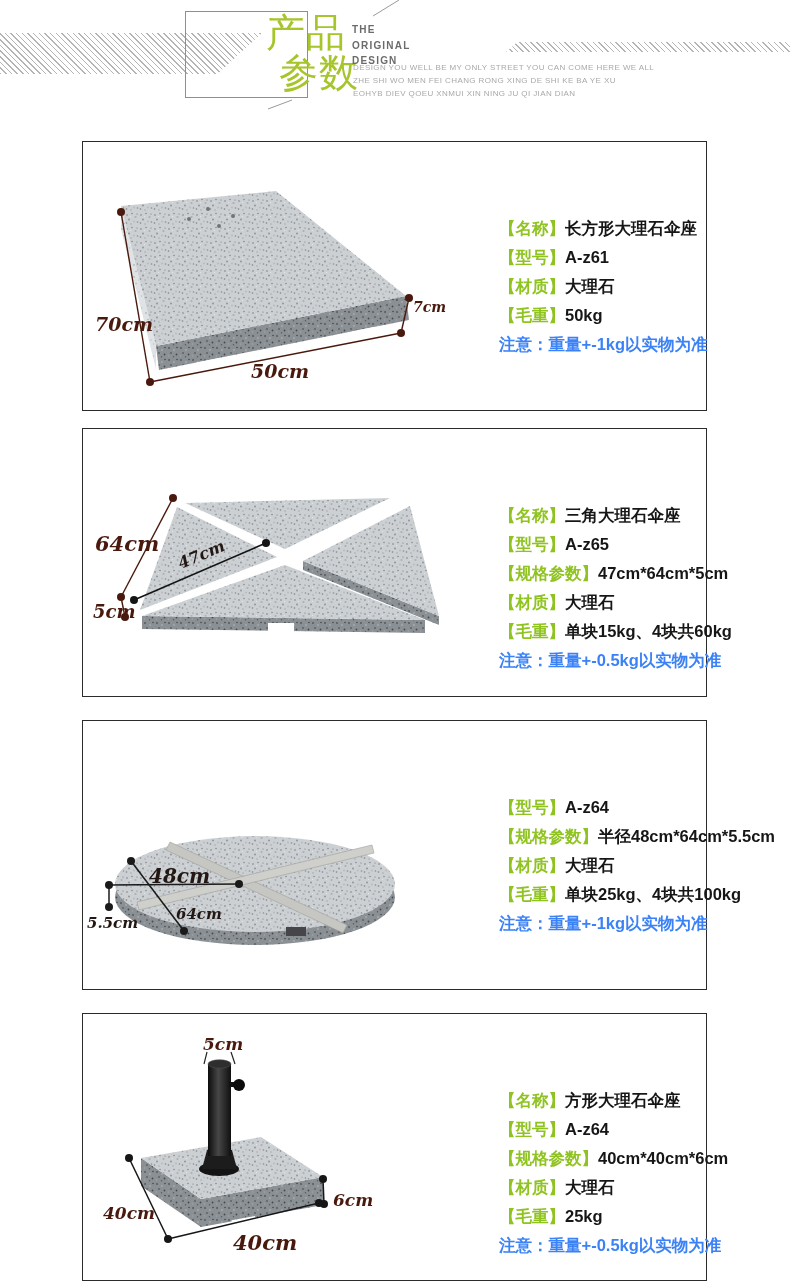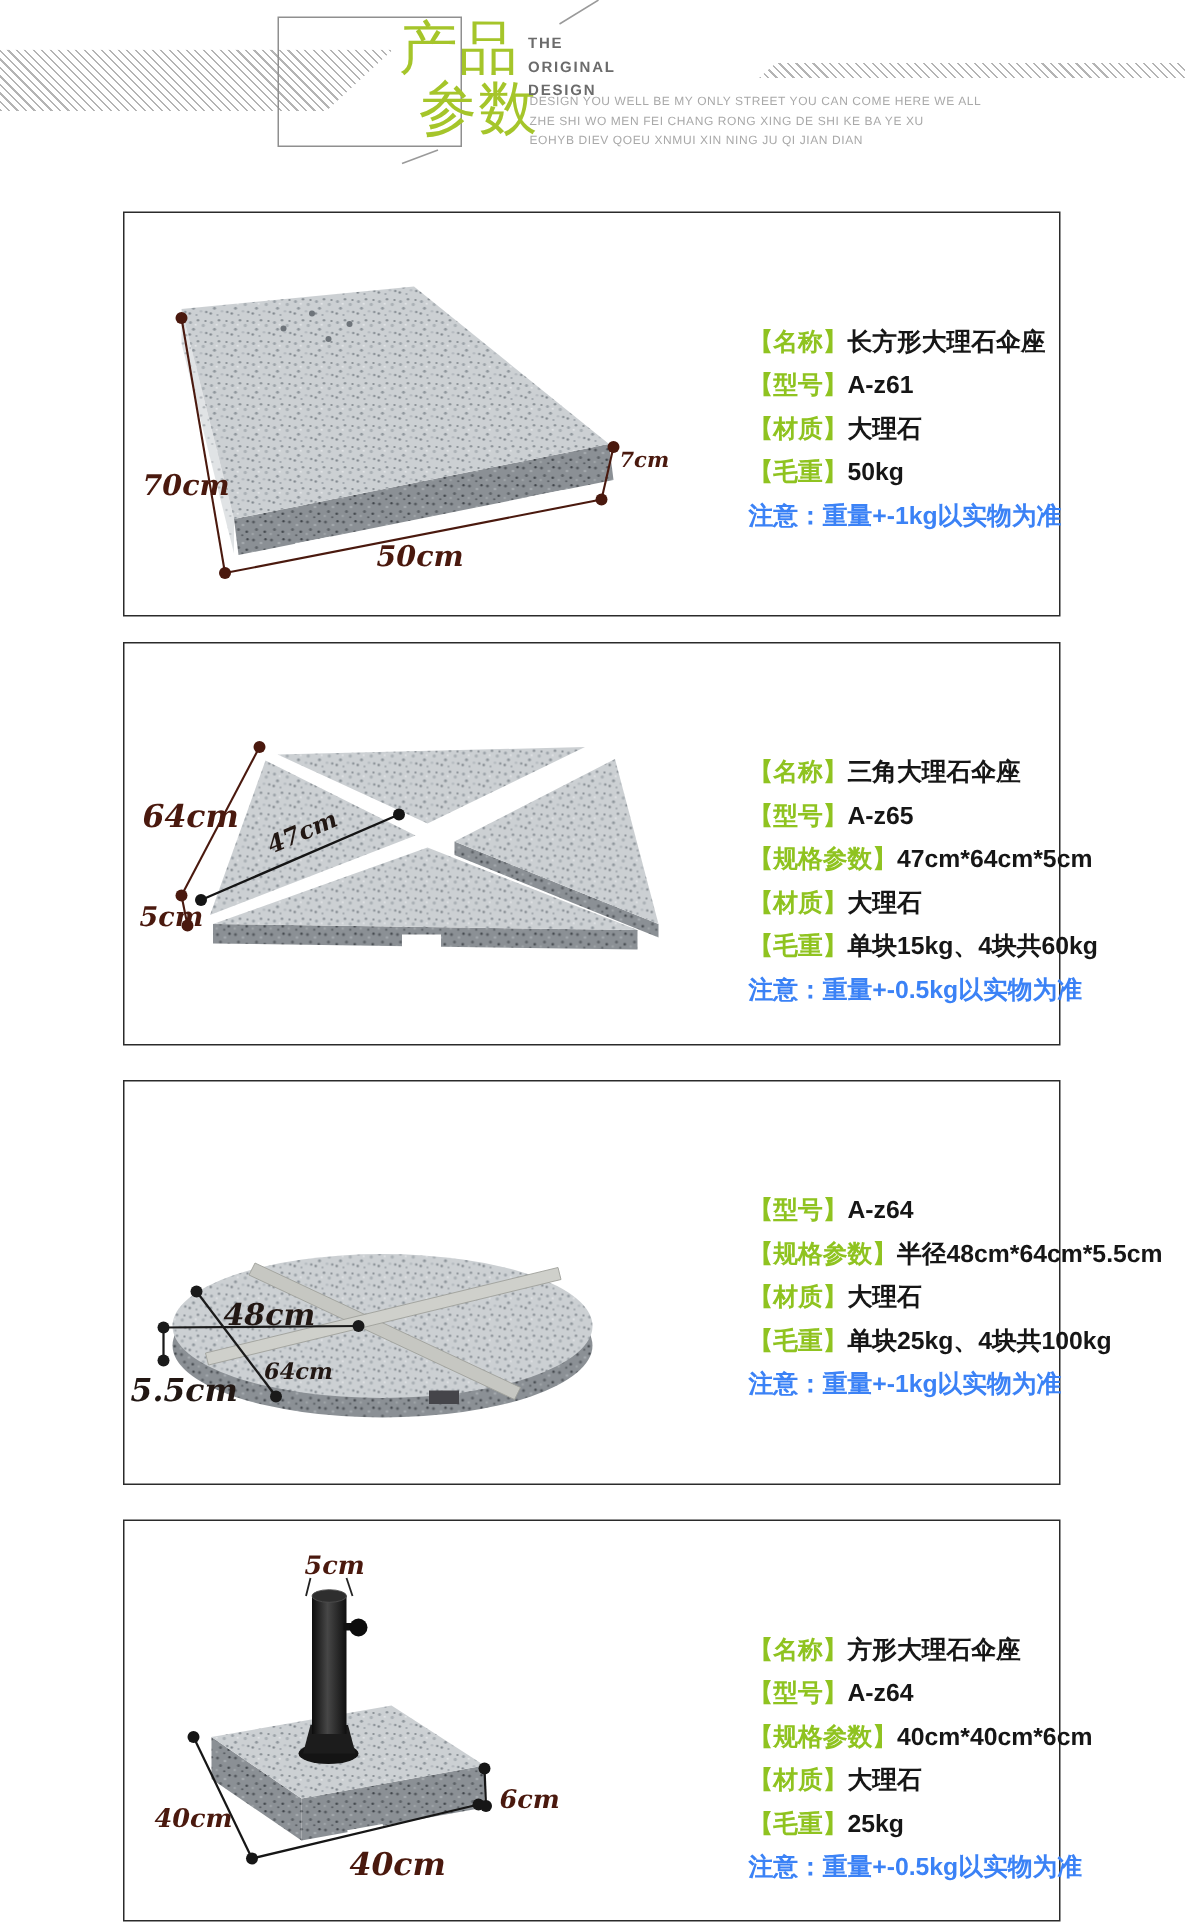--- a/index.html
+++ b/index.html
@@ -194,21 +194,21 @@
         <g fill="#1a1a1a">
           <circle cx="26" cy="164" r="4"></circle>
             <circle cx="156" cy="163" r="4"></circle>
           <circle cx="48" cy="140" r="4"></circle>
             <circle cx="101" cy="210" r="4"></circle>
           <circle cx="26" cy="186" r="4"></circle>
         </g>
       </svg>
       <span class="dim dark" style="left:66px;top:143px;font-size:20px">48cm</span>
       <span class="dim dark" style="left:93px;top:184px;font-size:15px">64cm</span>
-      <span class="dim dark" style="left:4px;top:193px;font-size:21px">5.5cm</span>
+      <span class="dim dark" style="left:4px;top:193px;font-size:15px">5.5cm</span>
     </div>
     <div class="specs">
       <div class="srow"><span class="lbl">【型号】</span><span class="val">A-z64</span></div>
       <div class="srow"><span class="lbl">【规格参数】</span><span class="val">半径48cm*64cm*5.5cm</span></div>
       <div class="srow"><span class="lbl">【材质】</span><span class="val">大理石</span></div>
       <div class="srow"><span class="lbl">【毛重】</span><span class="val">单块25kg、4块共100kg</span></div>
       <div class="note">注意：重量+-1kg以实物为准</div>
     </div>
   </section>
 

